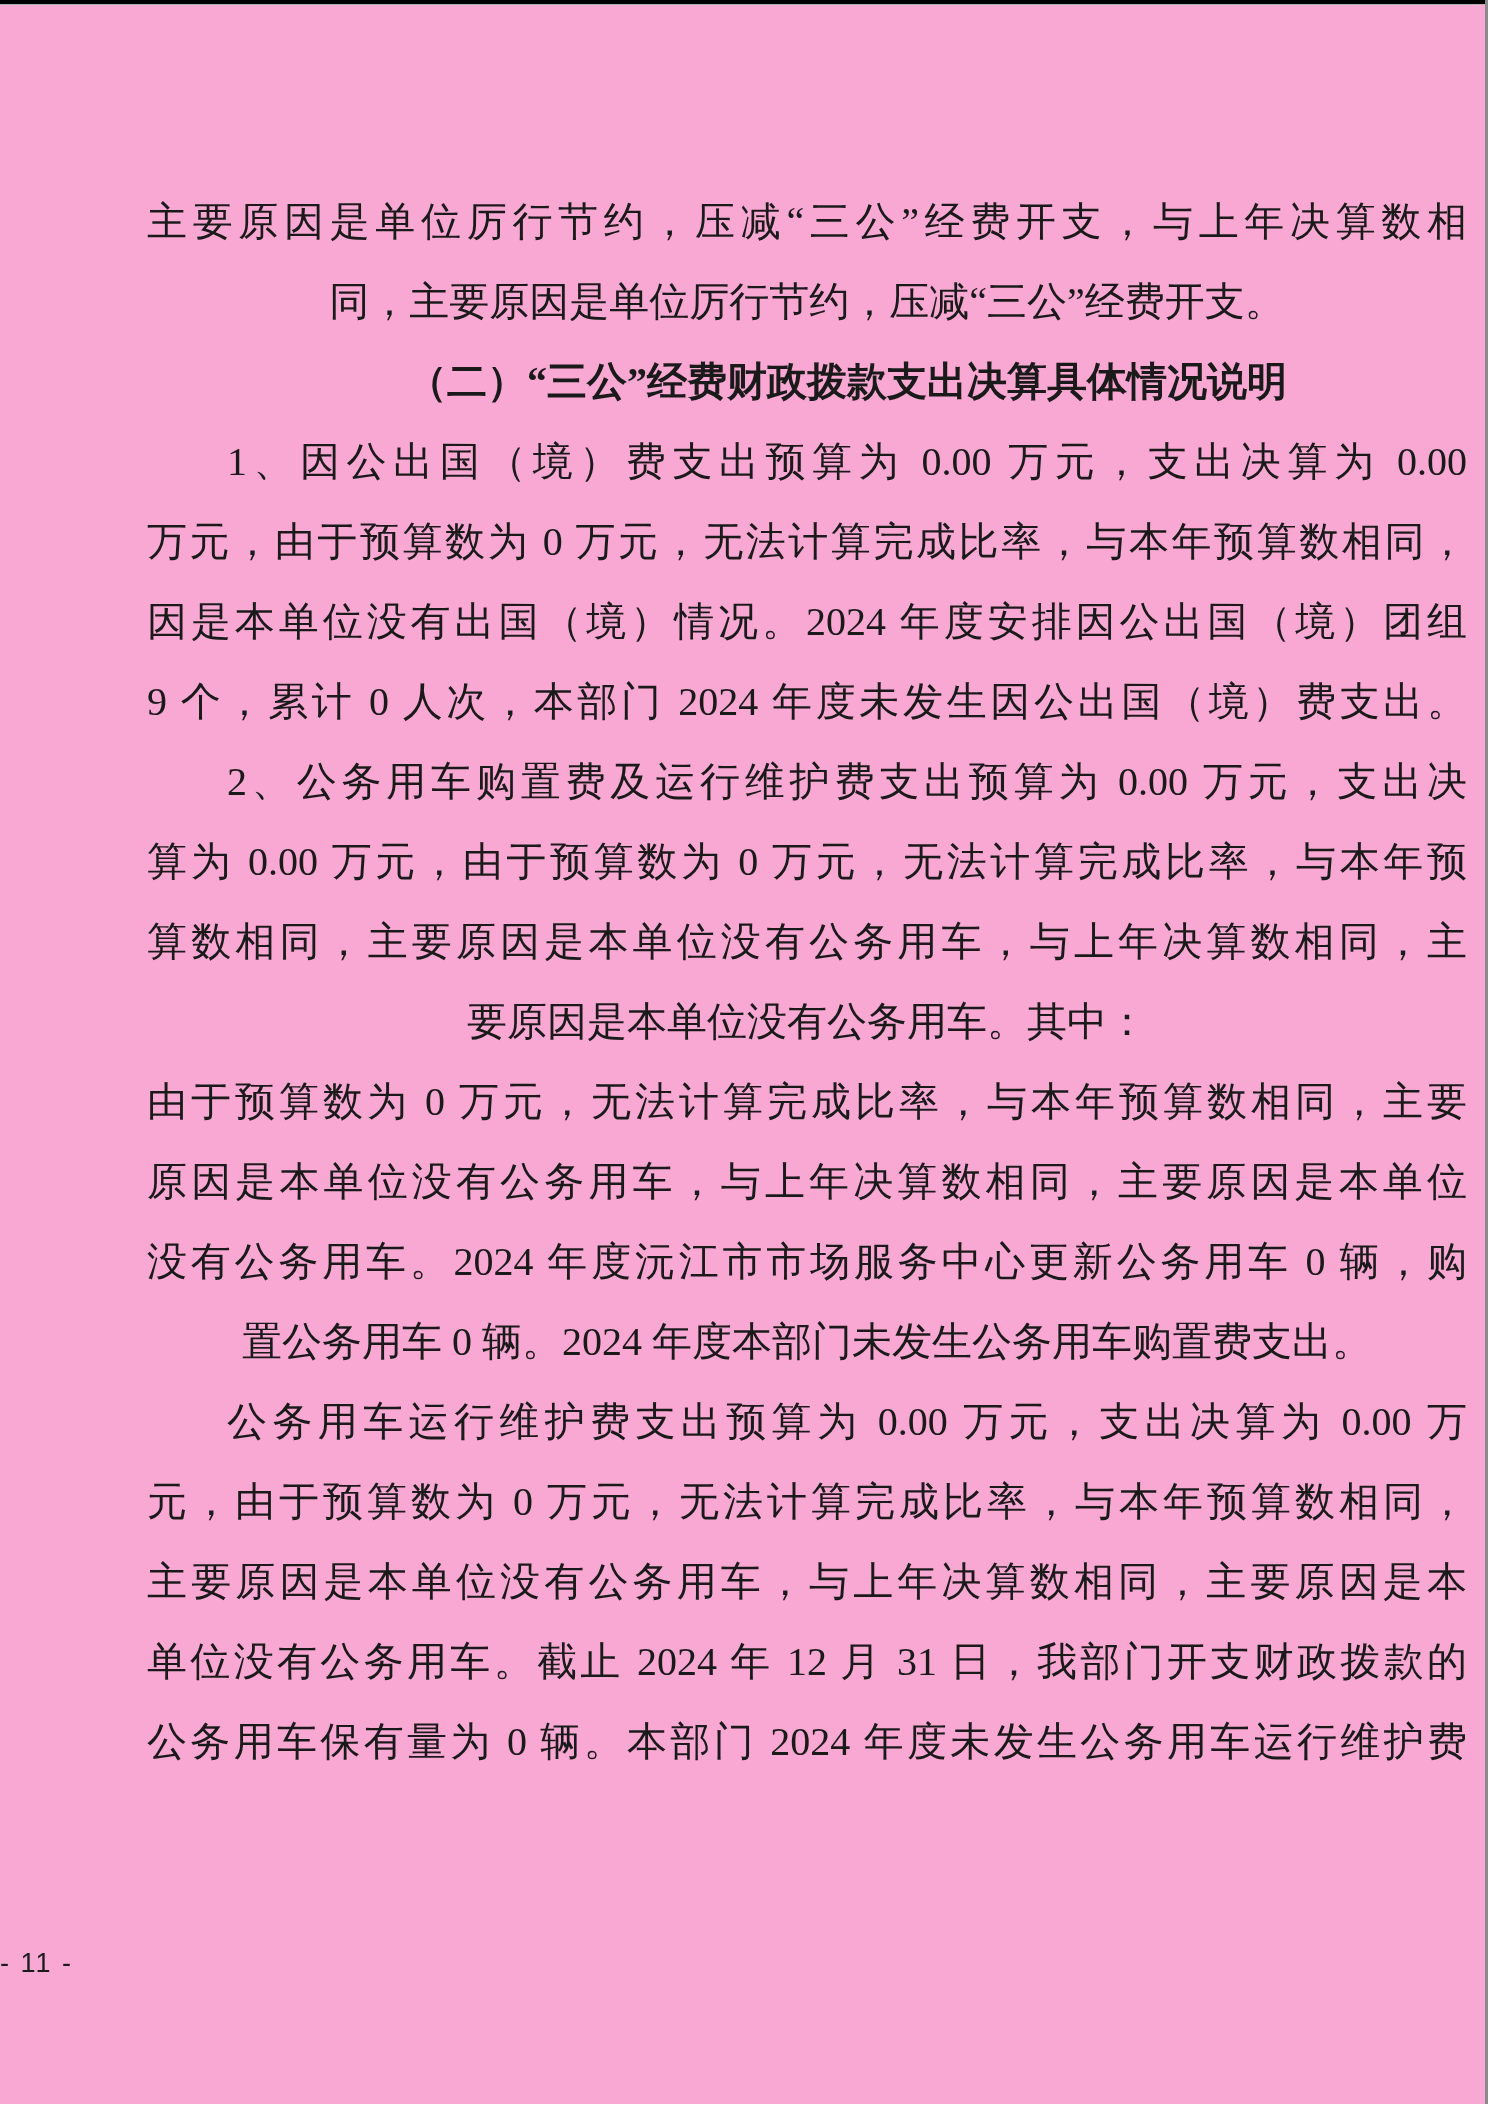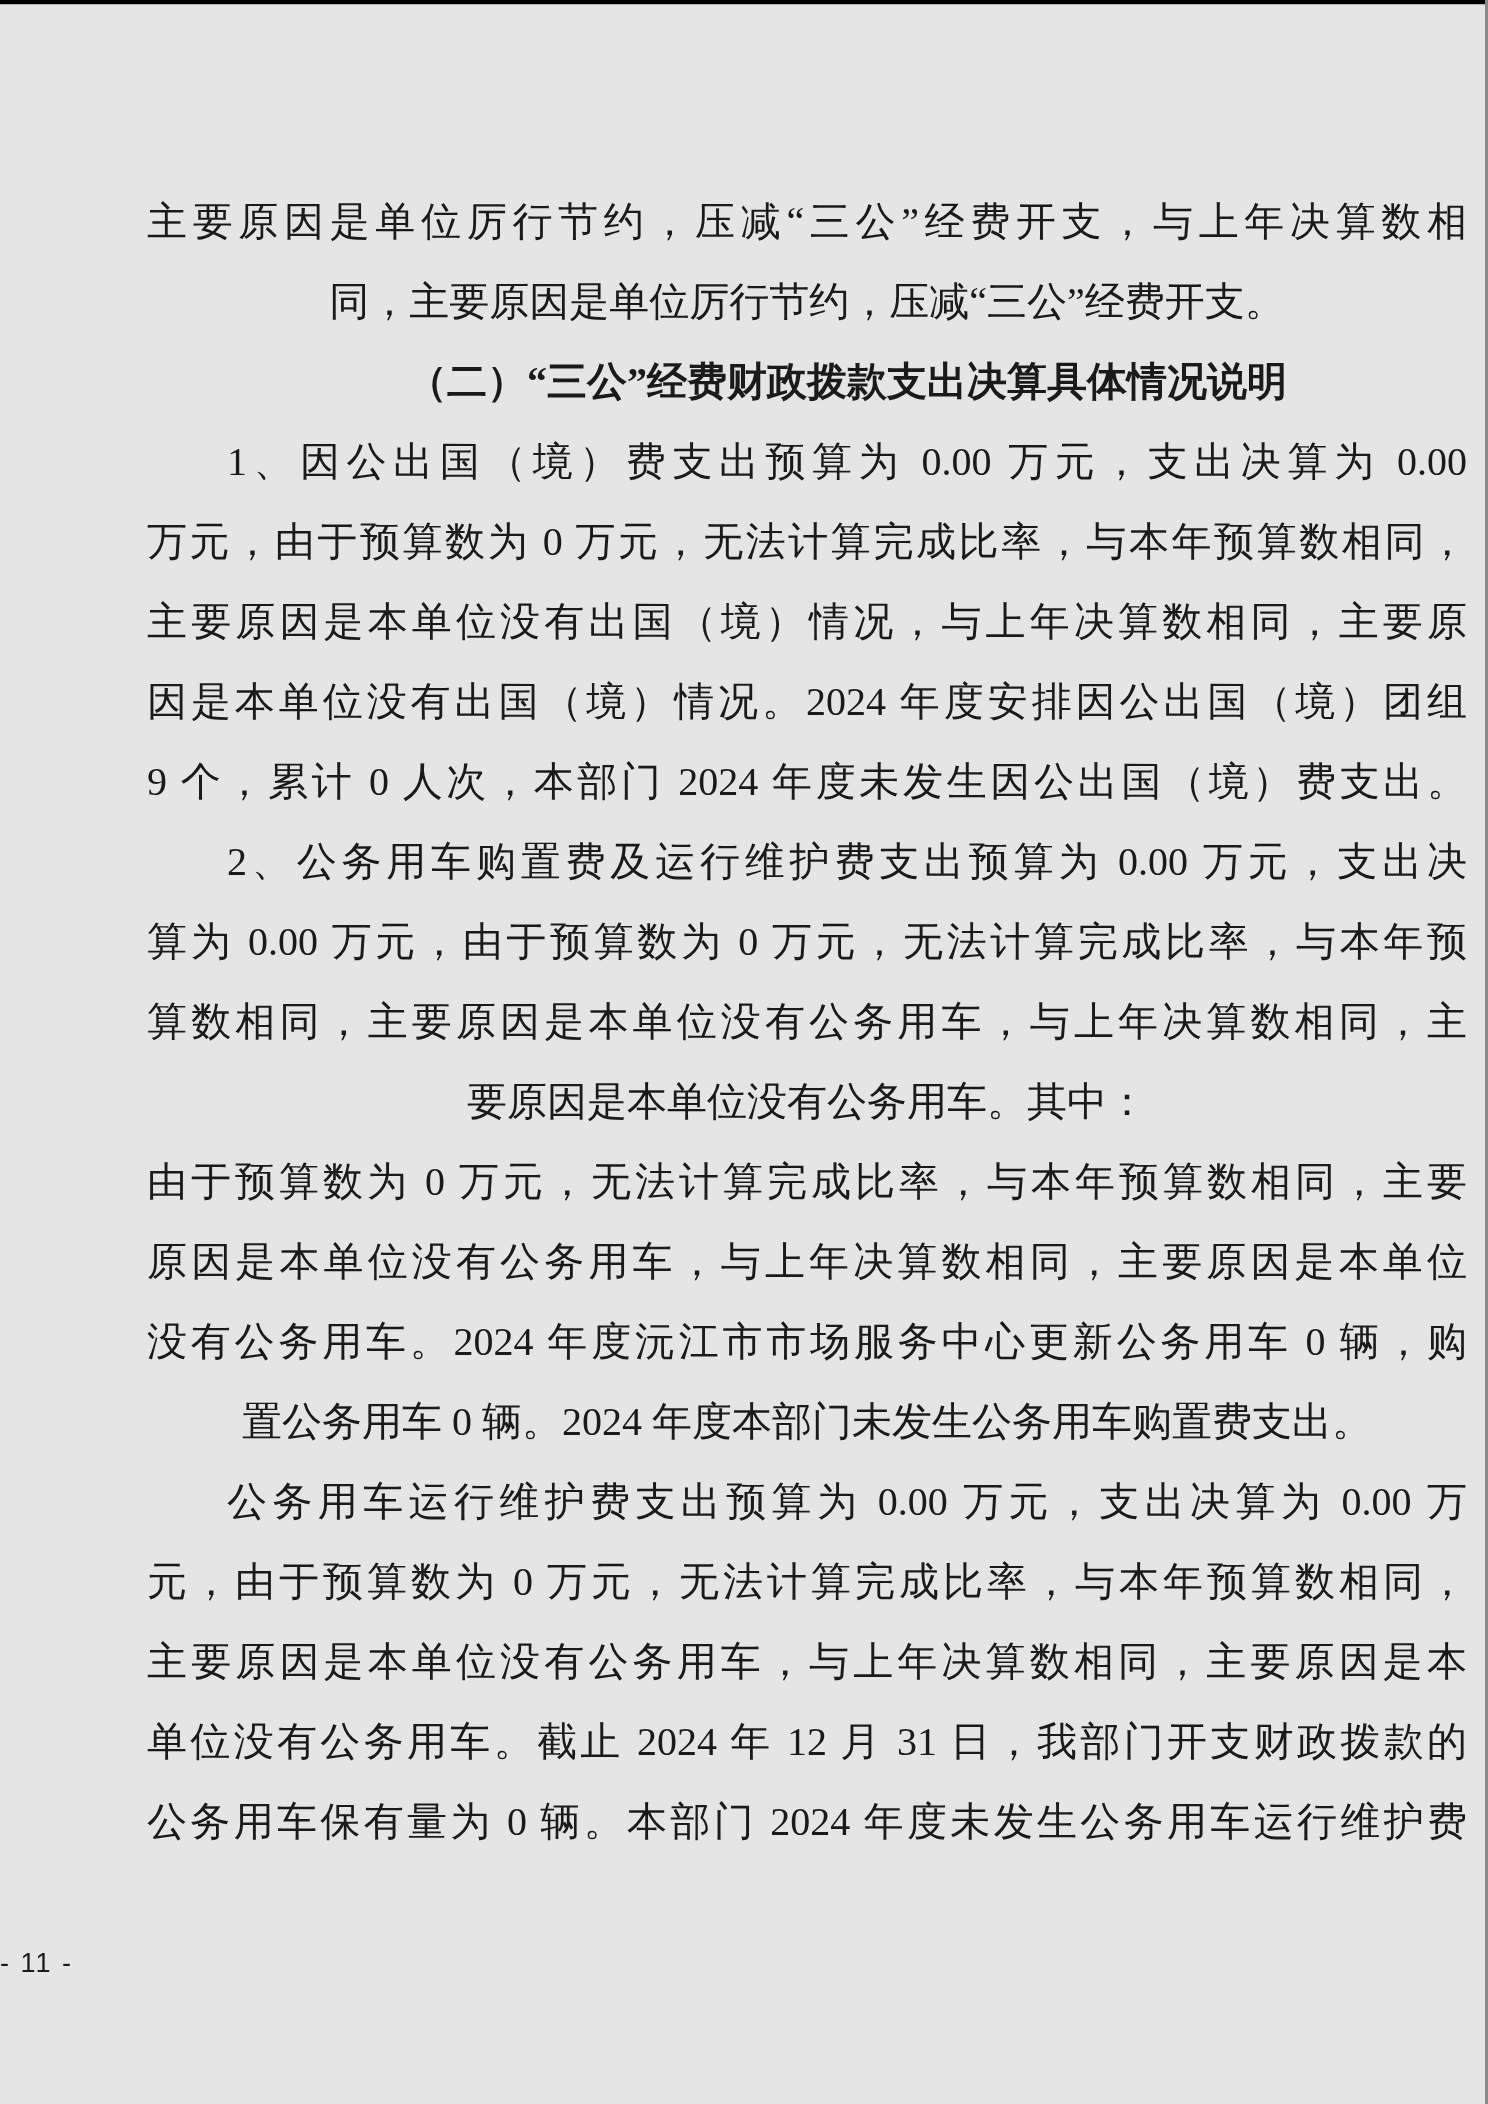--- a/index.html
+++ b/index.html
@@ -1,20 +1,20 @@
 <!DOCTYPE html>
 <html><head>
 <meta charset="utf-8">
 <style>
   html, body { margin: 0; padding: 0; background: #ffffff; }
   .page {
     position: relative;
     width: 1488px;
     height: 2104px;
-    background: #e5e5e5;
+    background: #f9a8d4;
     overflow: hidden;
     font-family: "Liberation Serif", "DejaVu Serif", serif;
     color: #1a1a1a;
   }
   .topbar {
     position: absolute;
     top: 0; left: 0;
     width: 100%;
     height: 4px;
     background: #000000;
@@ -64,21 +64,20 @@
 <div class="page">
   <div class="topbar"></div>
   <div class="rightline"></div>
 
   <div class="textblock">
     <div class="ln j">主要原因是单位厉行节约，压减“三公”经费开支，与上年决算数相</div>
     <div class="ln">同，主要原因是单位厉行节约，压减“三公”经费开支。</div>
     <div class="ln ind bold">（二）“三公”经费财政拨款支出决算具体情况说明</div>
     <div class="ln j ind">1、因公出国（境）费支出预算为 0.00 万元，支出决算为 0.00</div>
     <div class="ln j">万元，由于预算数为 0 万元，无法计算完成比率，与本年预算数相同，</div>
-    <div class="ln j">主要原因是本单位没有出国（境）情况，与上年决算数相同，主要原</div>
     <div class="ln j">因是本单位没有出国（境）情况。2024 年度安排因公出国（境）团组</div>
     <div class="ln j">9 个，累计 0 人次，本部门 2024 年度未发生因公出国（境）费支出。</div>
     <div class="ln j ind">2、公务用车购置费及运行维护费支出预算为 0.00 万元，支出决</div>
     <div class="ln j">算为 0.00 万元，由于预算数为 0 万元，无法计算完成比率，与本年预</div>
     <div class="ln j">算数相同，主要原因是本单位没有公务用车，与上年决算数相同，主</div>
     <div class="ln">要原因是本单位没有公务用车。其中：</div>
     <div class="ln j">由于预算数为 0 万元，无法计算完成比率，与本年预算数相同，主要</div>
     <div class="ln j">原因是本单位没有公务用车，与上年决算数相同，主要原因是本单位</div>
     <div class="ln j">没有公务用车。2024 年度沅江市市场服务中心更新公务用车 0 辆，购</div>
     <div class="ln">置公务用车 0 辆。2024 年度本部门未发生公务用车购置费支出。</div>

